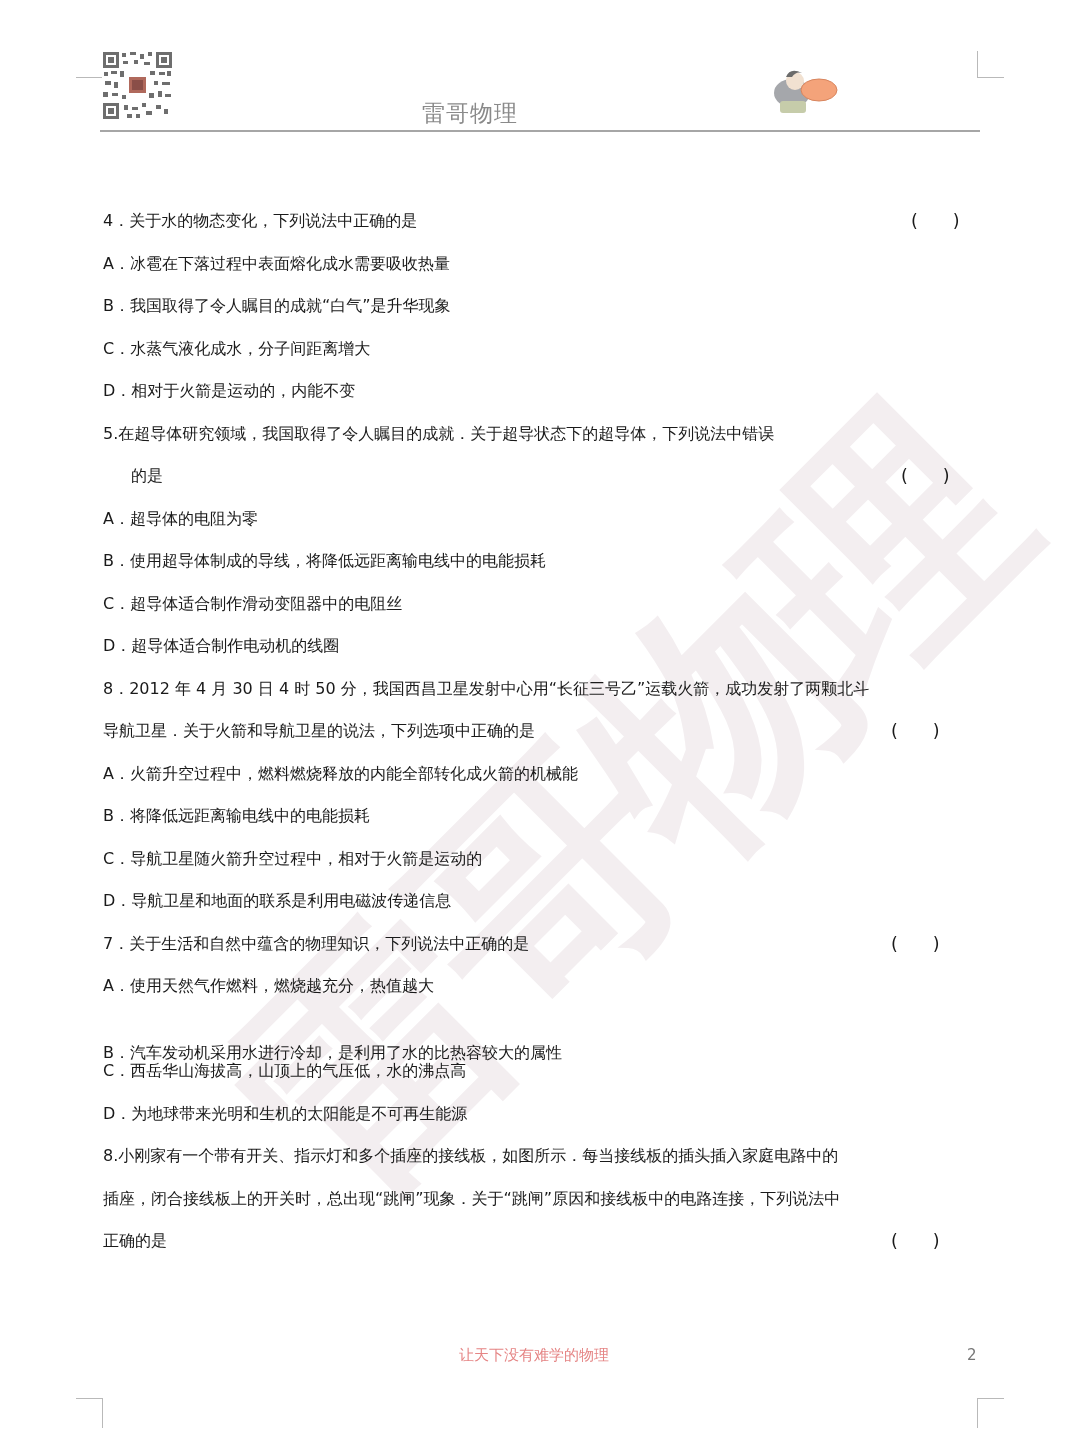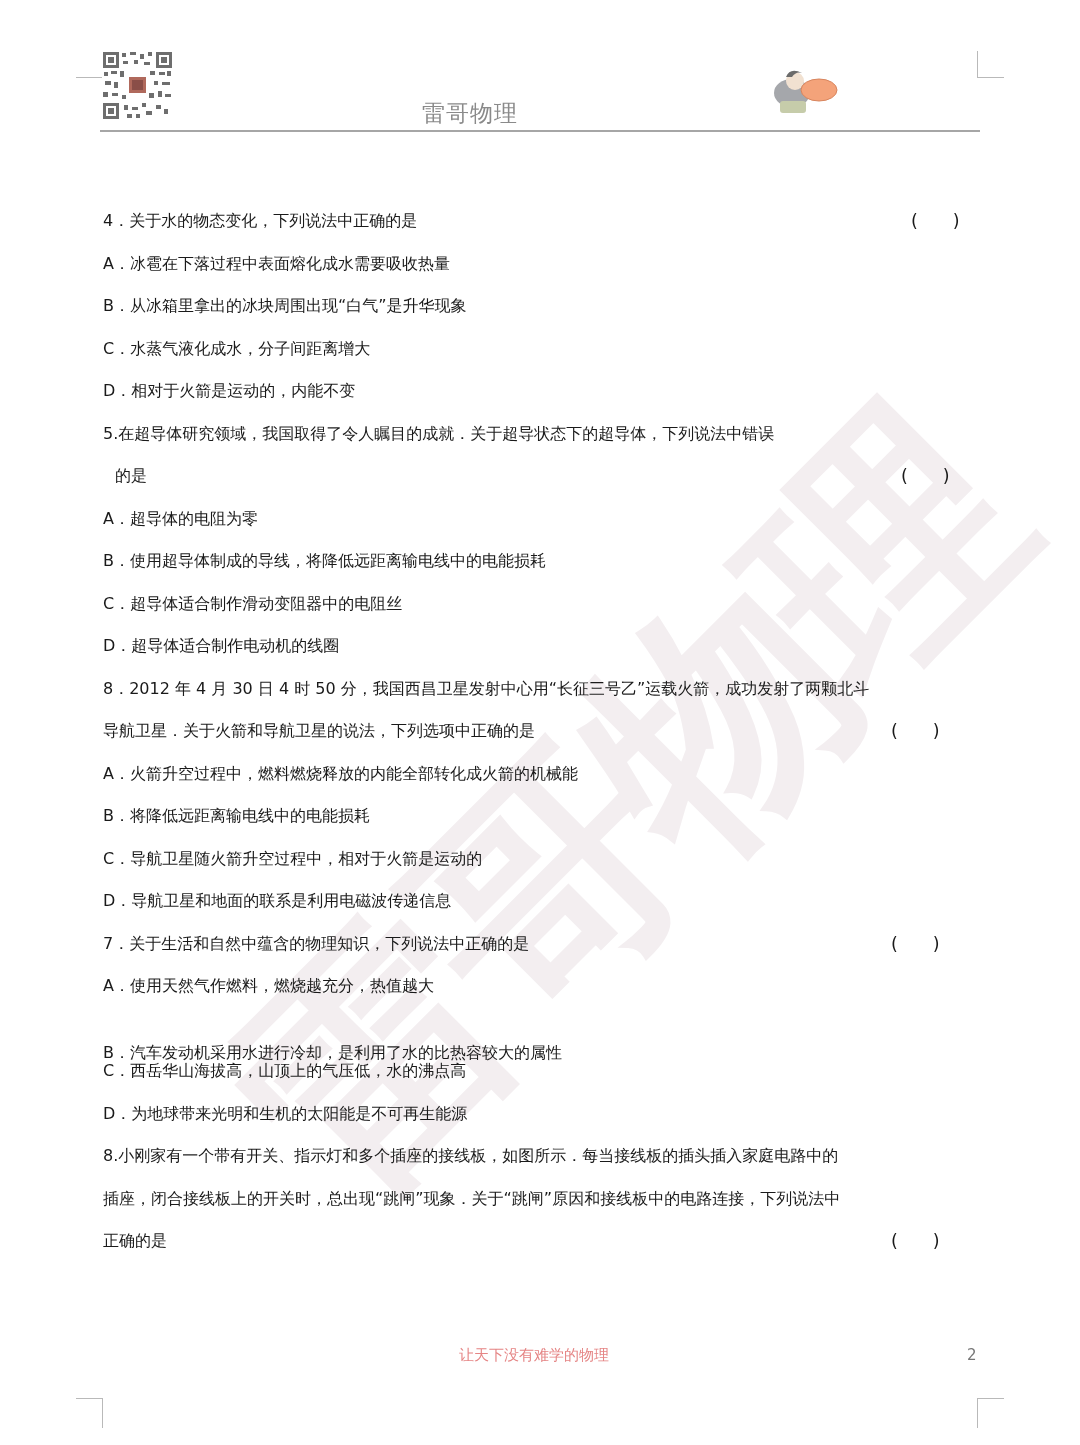--- a/index.html
+++ b/index.html
@@ -23,21 +23,21 @@
     .watermark {
       position: absolute; left: 150px; top: 640px;
       font-size: 250px; color: #f3eef0; font-weight: bold;
       transform: rotate(-45deg); transform-origin: center;
       white-space: nowrap; pointer-events: none; z-index: 0; letter-spacing: -10px;
     }
 
     
     .content { position: absolute; left: 103px; top: 0; width: 880px; z-index: 1; }
     .line { position: absolute; left: 0; font-size: 16px; white-space: nowrap; line-height: 22px; }
-    .line.indent { left: 12px; font-family: Liberation Serif, serif; }
+    .line.indent { left: 28px; font-family: Liberation Serif, serif; }
     .blank { position: absolute; font-size: 17.5px; line-height: 22px; white-space: pre; }
 
     
     .footer-slogan { position: absolute; left: 459px; top: 1346px; font-size: 15px; color: #e58585; font-family: Liberation Serif, serif; }
     .page-num { position: absolute; left: 967px; top: 1346px; font-size: 15px; color: #777777; }
   </style>
 </head>
 <body>
 
 <div class="crop tl"></div>
@@ -102,21 +102,21 @@
 </svg>
 <div class="header-rule"></div>
 
 <div class="watermark">雷哥物理</div>
 
 <div class="content">
 
   <div class="line" style="top:210px">4．关于水的物态变化，下列说法中正确的是</div>
   <div class="blank" style="left:808px;top:210px">(　　)</div>
   <div class="line" style="top:253px">A．冰雹在下落过程中表面熔化成水需要吸收热量</div>
-  <div class="line" style="top:295px">B．从冰箱里拿出的冰块周围出现“白气”是升华现象</div>
+  <div class="line" style="top:295px">B．我国取得了令人瞩目的成就“白气”是升华现象</div>
   <div class="line" style="top:338px">C．水蒸气液化成水，分子间距离增大</div>
   <div class="line" style="top:380px">D．相对于火箭是运动的，内能不变</div>
 
   <div class="line" style="top:423px">5.在超导体研究领域，我国取得了令人瞩目的成就．关于超导状态下的超导体，下列说法中错误</div>
   <div class="line indent" style="top:465px">的是</div>
   <div class="blank" style="left:798px;top:465px">(　　)</div>
   <div class="line" style="top:508px">A．超导体的电阻为零</div>
   <div class="line" style="top:550px">B．使用超导体制成的导线，将降低远距离输电线中的电能损耗</div>
   <div class="line" style="top:593px">C．超导体适合制作滑动变阻器中的电阻丝</div>
   <div class="line" style="top:635px">D．超导体适合制作电动机的线圈</div>

